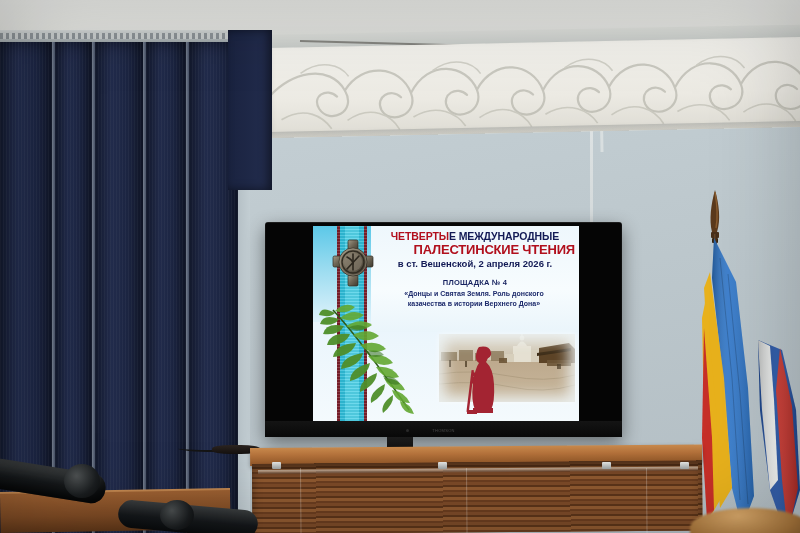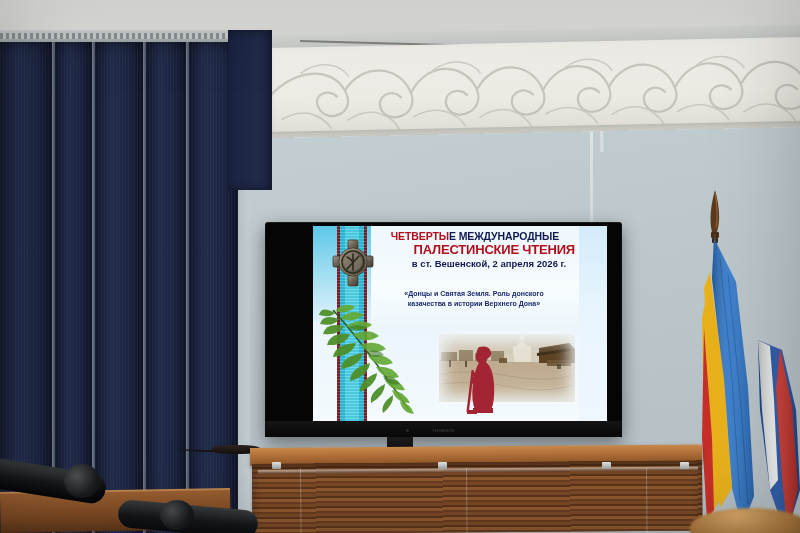--- a/index.html
+++ b/index.html
@@ -140,21 +140,20 @@
     position:absolute;left:212px;top:445px;width:48px;height:9px;
     background:linear-gradient(180deg,#2c2521,#15110f);border-radius:40%;
     filter:blur(.4px);
   }
 
   
   .slide{
     position:absolute;left:47px;top:3px;width:266px;height:196px;
     background:linear-gradient(180deg,#d3ecfa 0%,#e9f5fd 45%,#eef7fd 100%);
     overflow:hidden;
-    padding-left:28px;
   }
   .slide-sky{
     position:absolute;left:0;top:0;width:266px;height:96px;
     background:linear-gradient(180deg,#5cc8e8 0%,#9bdcf0 45%,#dff2fb 100%);
   }
   .slide-white-panel{
     position:absolute;left:58px;top:0;width:208px;height:106px;
     background:linear-gradient(180deg,#eef7fc 0%,#f7fcfe 60%,#eaf5fb 100%);
   }
   .slide-bottom{
@@ -203,21 +202,21 @@
     letter-spacing:-.1px;line-height:11px;
     color:#b10f1c;white-space:nowrap;
   }
   .t1 .blk{color:#121a55;}
   .t2{
     position:absolute;left:62px;top:17px;width:200px;
     text-align:right;font-weight:bold;font-size:13px;
     letter-spacing:-.2px;line-height:14px;color:#b10f1c;white-space:nowrap;
   }
   .t3{
-    position:absolute;left:76px;top:32px;width:200px;
+    position:absolute;left:62px;top:32px;width:200px;
     text-align:center;font-weight:bold;font-size:9.5px;
     line-height:11px;color:#121a55;white-space:nowrap;
   }
   .t4{
     position:absolute;left:62px;top:52px;width:200px;
     text-align:center;font-weight:bold;font-size:7.5px;
     line-height:9px;color:#16225f;letter-spacing:.2px;
   }
   .t5{
     position:absolute;left:58px;top:63px;width:206px;
@@ -498,20 +497,21 @@
               <path d="M30 28 q12 -6 20 0 q-10 6 -20 0"></path>
               <path d="M48 52 q13 -4 19 3 q-12 5 -19 -3"></path>
               <path d="M66 76 q12 -1 17 8 q-12 3 -17 -8"></path>
             </g>
           </svg>
         </div>
 
         <div class="t1"><span>ЧЕТВЕРТЫ</span><span class="blk">Е МЕЖДУНАРОДНЫЕ</span></div>
         <div class="t2">ПАЛЕСТИНСКИЕ ЧТЕНИЯ</div>
         <div class="t3">в ст. Вешенской, 2 апреля 2026 г.</div>
+        <div class="t4">ПЛОЩАДКА № 4</div>
         <div class="t5">
           <div>«Донцы и Святая Земля. Роль донского</div>
           <div>казачества в истории Верхнего Дона»</div>
         </div>
       </div>
     </div>
 
     <div class="tv-bezel-bottom">
       <div class="tv-logo">THOMSON</div>
       <div class="tv-led"></div>

